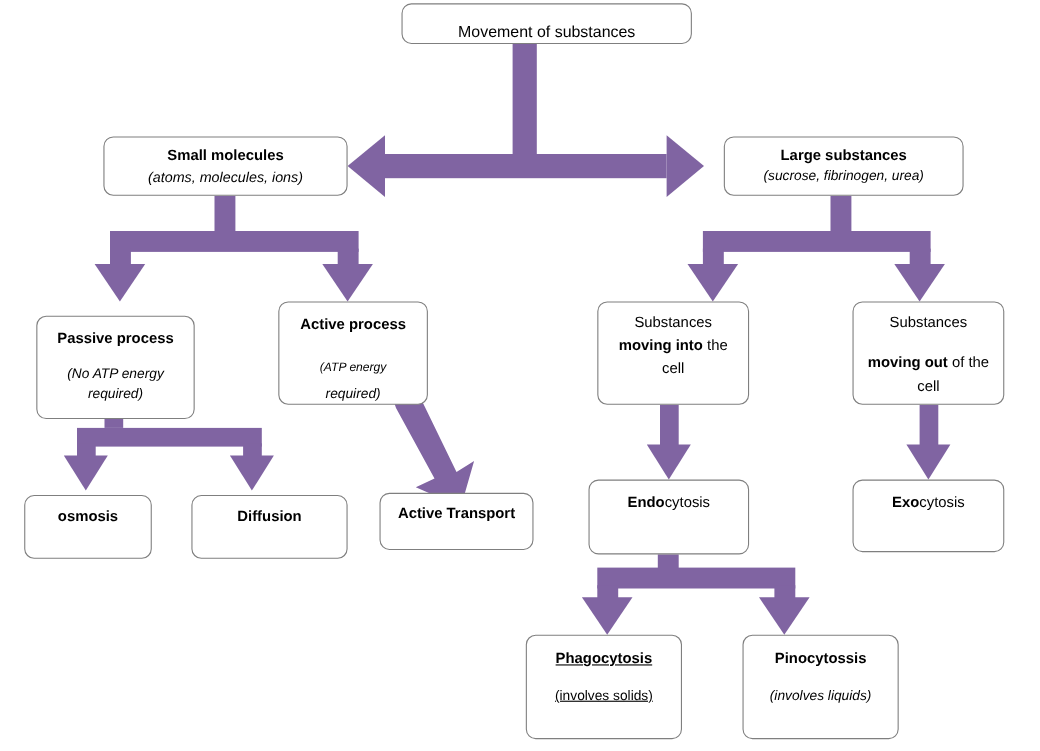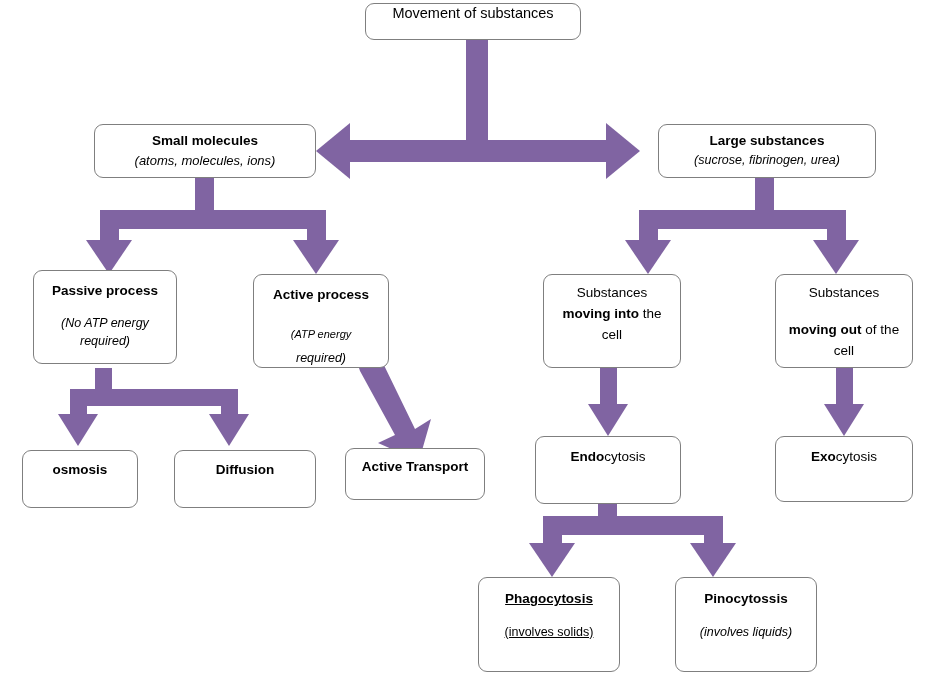--- a/index.html
+++ b/index.html
@@ -127,35 +127,35 @@
   <div class="bar-v" style="left:836px; top:368px; width:17px; height:38px;"></div>
   <div class="head-down" style="left:824px; top:404px; border-left-width:20px; border-right-width:20px; border-top-width:32px;"></div>
 
   <div class="bar-v" style="left:598px; top:504px; width:19px; height:17px;"></div>
   <div class="bar-h" style="left:543px; top:516px; width:180px; height:19px;"></div>
   <div class="bar-v" style="left:543px; top:532px; width:19px; height:14px;"></div>
   <div class="head-down" style="left:529px; top:543px; border-left-width:23px; border-right-width:23px; border-top-width:34px;"></div>
   <div class="bar-v" style="left:704px; top:532px; width:19px; height:14px;"></div>
   <div class="head-down" style="left:690px; top:543px; border-left-width:23px; border-right-width:23px; border-top-width:34px;"></div>
 
-  <div class="node" style="left:365px; top:3px; width:216px; height:37px; justify-content:flex-start;">
+  <div class="node" style="left:365px; top:3px; width:264px; height:37px; justify-content:flex-end;">
     <span class="line t-plain" style="font-size:14.5px;">Movement of substances</span>
   </div>
 
   <div class="node" style="left:94px; top:124px; width:222px; height:54px; justify-content:center;">
     <span class="line t-bold" style="font-size:13.5px;">Small molecules</span>
     <span class="line t-italic" style="font-size:13px; margin-top:3px;">(atoms, molecules,  ions)</span>
   </div>
 
   <div class="node" style="left:658px; top:124px; width:218px; height:54px; justify-content:center;">
     <span class="line t-bold" style="font-size:13.5px;">Large substances</span>
     <span class="line t-italic" style="font-size:12.5px; margin-top:3px;">(sucrose, fibrinogen, urea)</span>
   </div>
 
-  <div class="node" style="left:33px; top:270px; width:144px; height:94px; justify-content:flex-start; padding-top:12px;">
+  <div class="node" style="left:33px; top:287px; width:144px; height:94px; justify-content:flex-start; padding-top:12px;">
     <span class="line t-bold" style="font-size:13.5px;">Passive process</span>
     <span class="line t-italic" style="font-size:12.5px; margin-top:16px;">(No ATP energy</span>
     <span class="line t-italic" style="font-size:12.5px; margin-top:2px;">required)</span>
   </div>
 
   <div class="node" style="left:253px; top:274px; width:136px; height:94px; justify-content:space-between; padding-top:12px;">
     <span class="line t-bold" style="font-size:13.5px;">Active process</span>
     <span class="line t-italic" style="font-size:11px; margin-top:16px;">(ATP energy</span>
     <span class="line t-italic" style="font-size:12.5px; margin-top:2px;">required)</span>
   </div>

